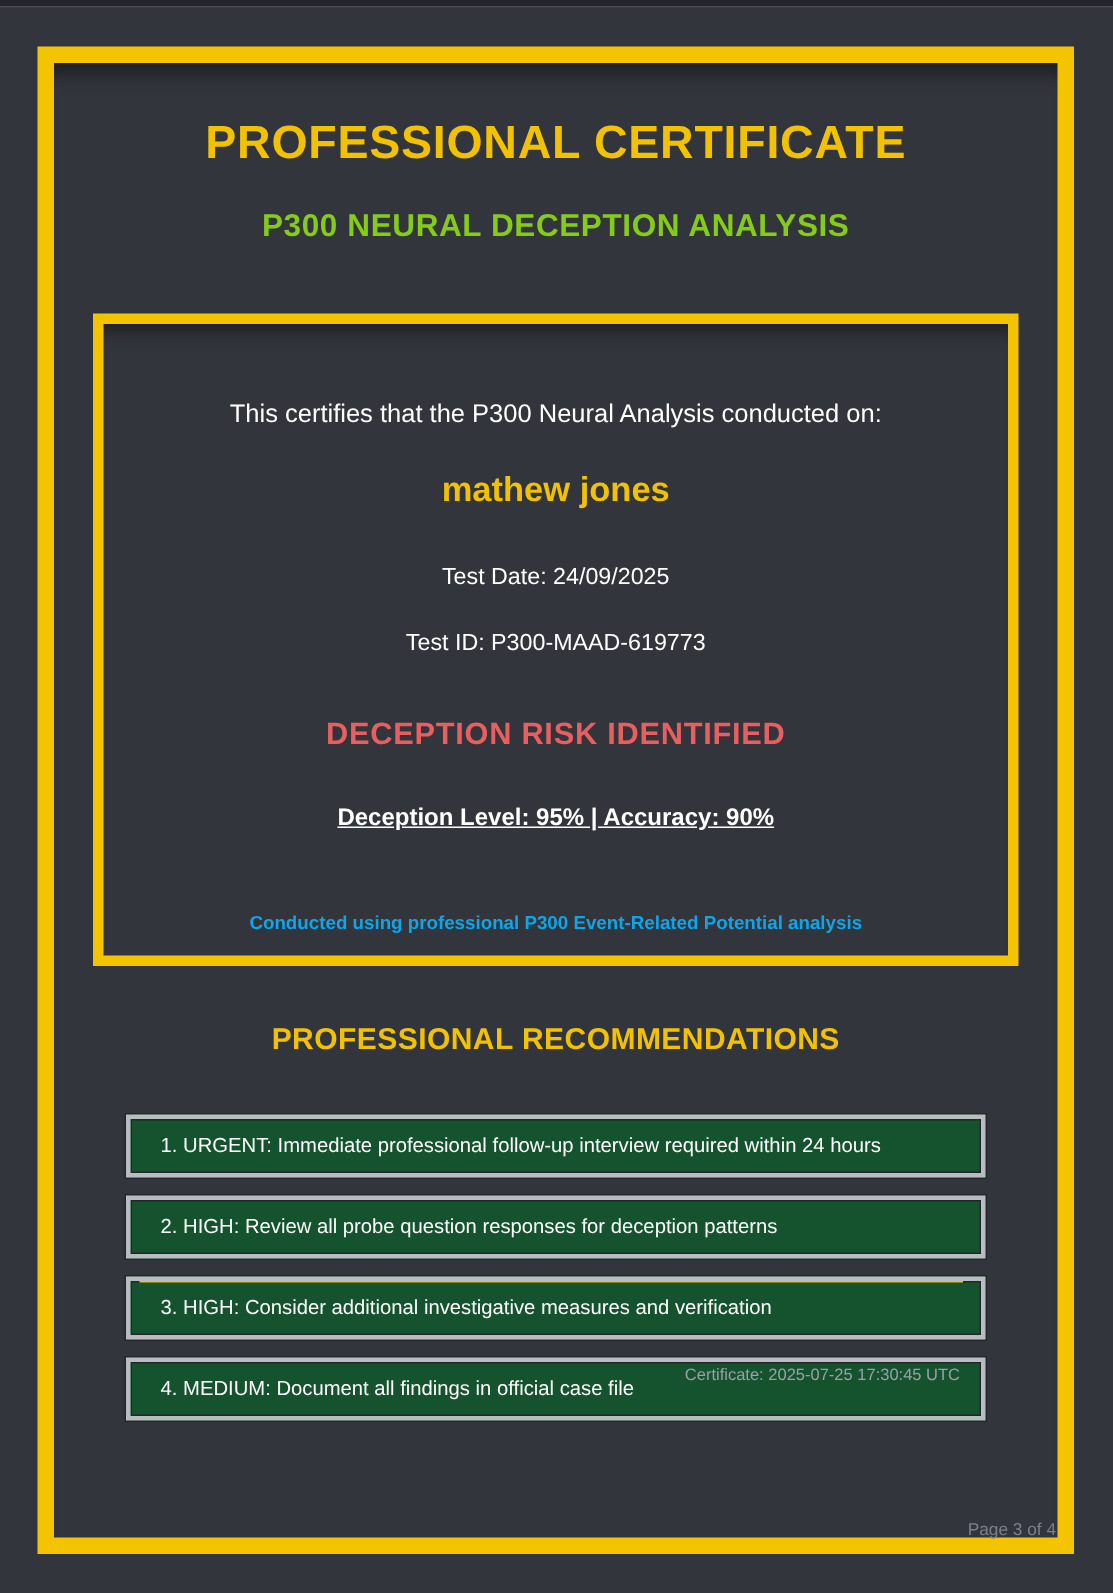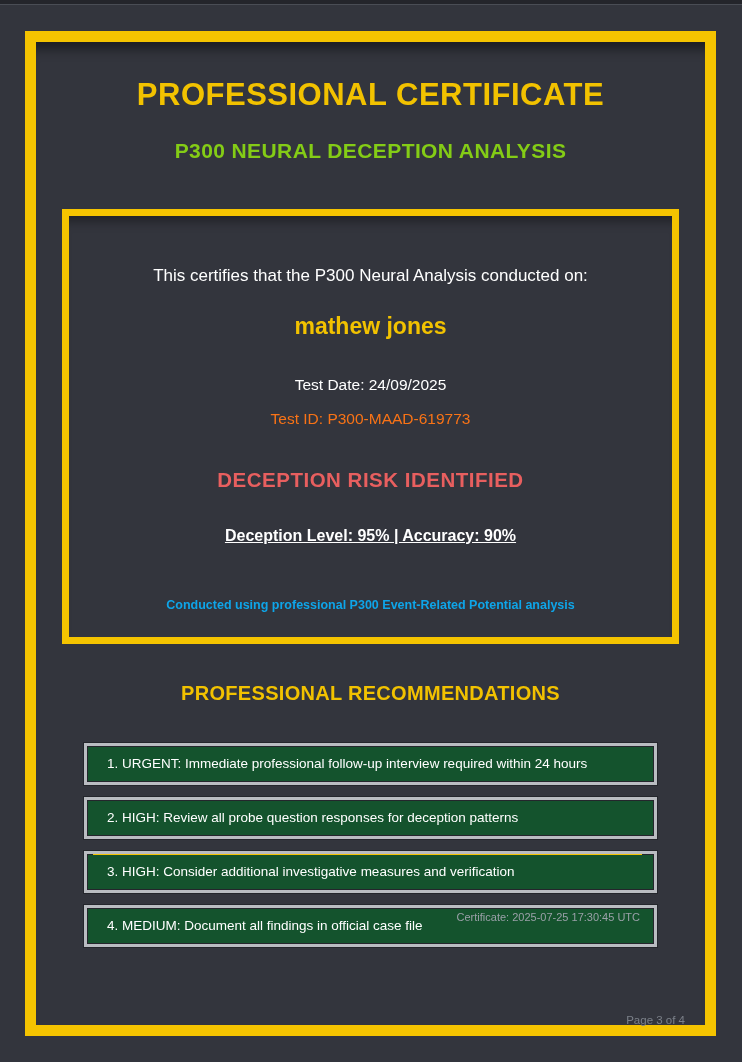--- a/index.html
+++ b/index.html
@@ -48,22 +48,22 @@
   .subject-name {
     margin:26px 0 0;
     font-size:23px; font-weight:bold; line-height:28px;
     color:#f2c200;
   }
   .test-date {
     margin:36px 0 0;
     font-size:15.5px; line-height:18px; color:#ffffff;
   }
   .test-id {
-    margin:16px 0 0;
-    font-size:15.5px; line-height:18px; color:#f97316;
+    margin:26px 0 0;
+    font-size:15.5px; line-height:18px; color:#ffffff;
   }
   .result-status {
     margin:40px 0 0;
     font-size:20.5px; font-weight:bold; line-height:24px;
     color:#e85f5f; letter-spacing:0.5px;
   }
   .metrics-line {
     margin:34px 0 0;
     font-size:16px; font-weight:bold; line-height:20px; color:#ffffff;text-decoration:underline;
   }
@@ -94,21 +94,21 @@
   .rec-strip {
     position:absolute; top:-3px; left:6px; right:12px; height:4px;
     background:#f5c400;
   }
   .stamp {
     position:absolute; top:3px; right:14px;
     font-size:11px; line-height:13px;
     color:#9aa0a8; font-weight:normal;
   }
   .page-number {
-    position:absolute; top:1014px; right:57px;
+    position:absolute; top:1014px; right:38px;
     font-size:11.5px; color:#7b8089;
     z-index:5;
   }
 </style>
 </head>
 <body>
 
 <div class="top-edge"></div>
 
 <div class="frame">

